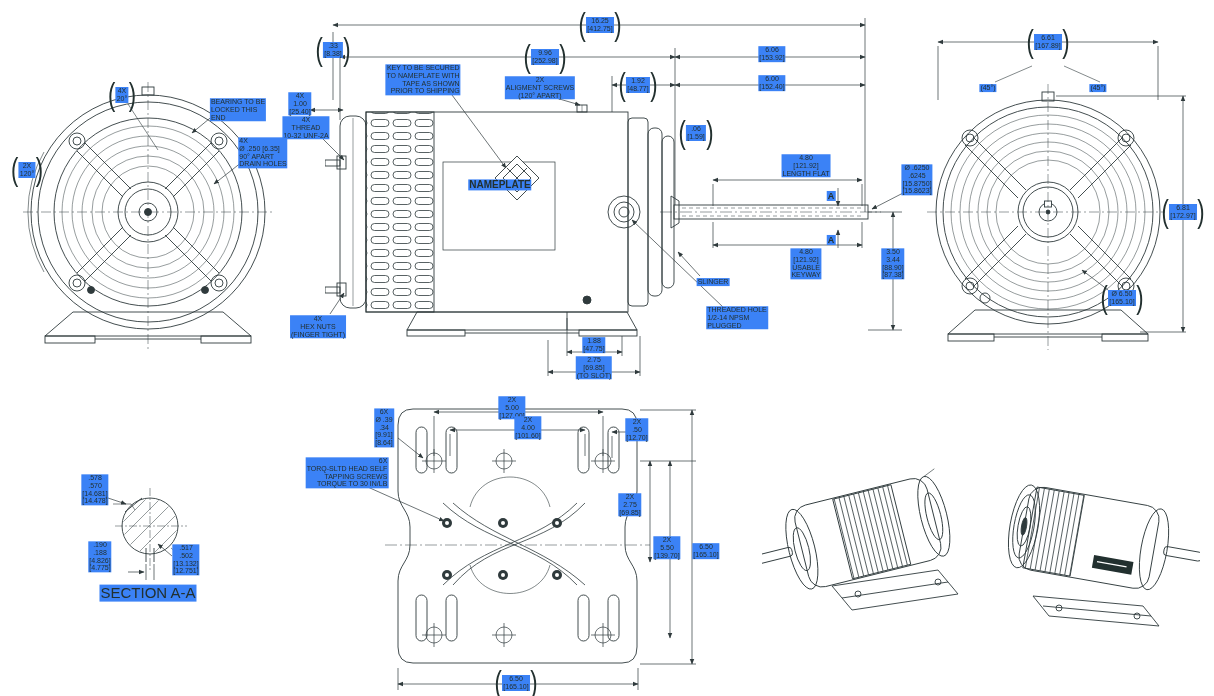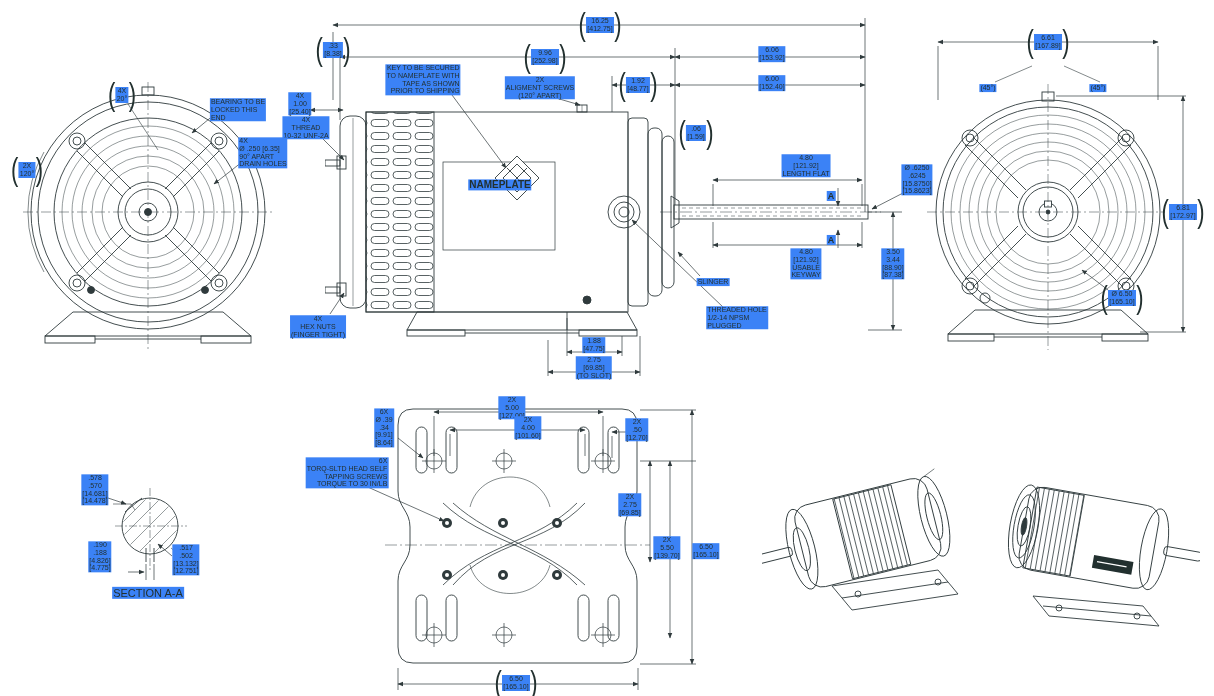--- a/index.html
+++ b/index.html
@@ -745,18 +745,18 @@
       </div>
       <div class="ann" style="left: 186px; top: 560px;">
         <div class="lines" style="font-size: 7px;">
           <div>.517</div>
           <div>.502</div>
           <div>[13.132]</div>
           <div>[12.751]</div>
         </div>
       </div>
       <div class="ann" style="left: 148px; top: 593px;">
-        <div class="lines" style="font-size: 11px;">
+        <div class="lines" style="font-size: 15px;">
           <div>SECTION A-A</div>
         </div>
       </div>
     </div>
 </div>
 
 </body></html>

